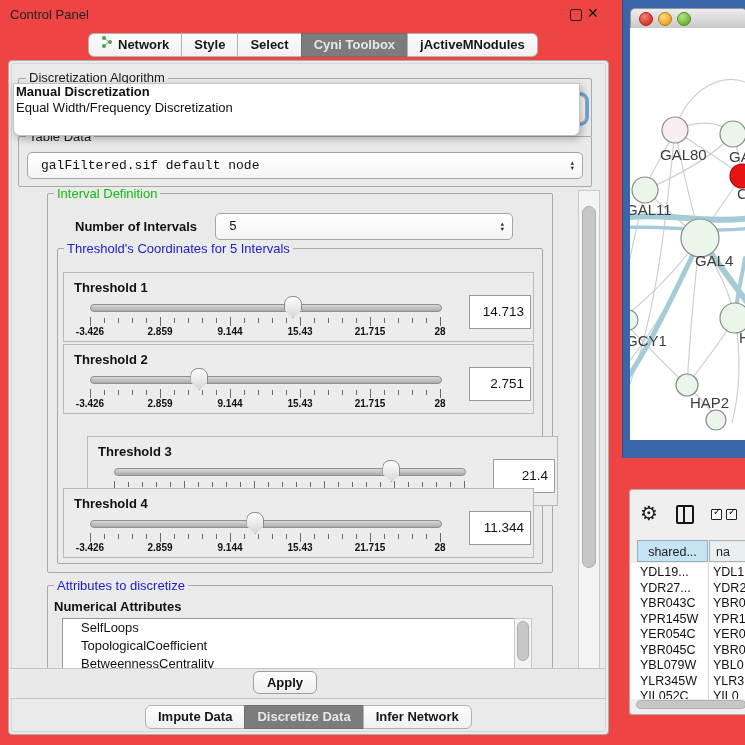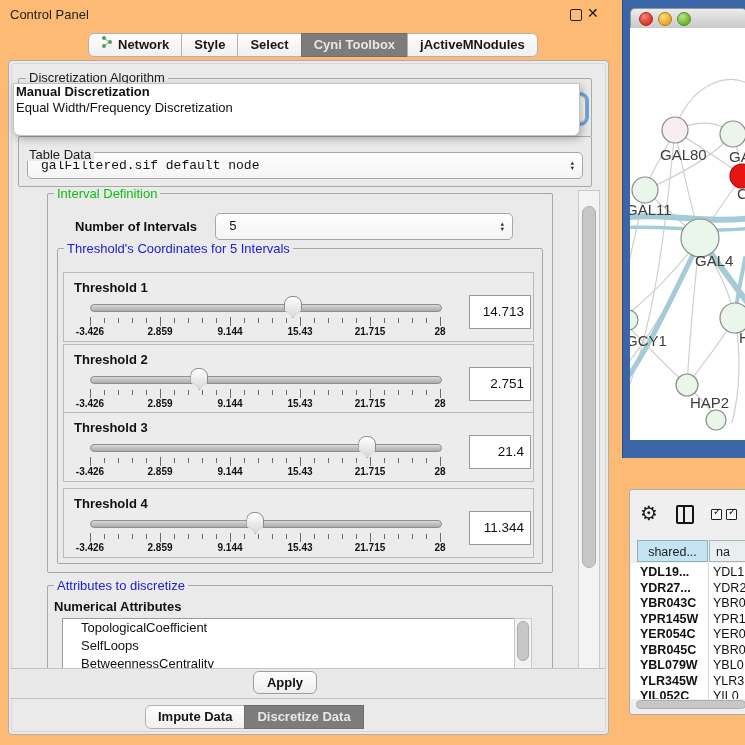--- a/index.html
+++ b/index.html
@@ -1,17 +1,17 @@
 <!DOCTYPE html>
 <html><head>
 <meta charset="utf-8">
 <style>
   html,body{margin:0;padding:0;background:#e8e8e8;}
   #root{position:relative;width:745px;height:745px;overflow:hidden;
-        font-family:"Liberation Sans","DejaVu Sans",sans-serif;background:#fdba74;color:#1a1a1a;}
+        font-family:"Liberation Sans","DejaVu Sans",sans-serif;background:#ef4444;color:#1a1a1a;}
   .abs{position:absolute;}
 
   
   .cp-title{left:10px;top:7px;font-size:13px;color:#222;}
   .win-float{left:570px;top:9px;width:10px;height:10px;border:1.6px solid #222;border-radius:2px;}
   .win-close{left:587px;top:5px;font-size:14px;font-weight:bold;color:#111;}
 
   
   .tabrow{display:flex;}
   .tab{height:22px;line-height:22px;padding:0 12px;background:linear-gradient(#fdfdfd,#f0f0f0);
@@ -82,21 +82,21 @@
              font-size:13px;color:#222;line-height:25px;padding-left:14px;box-sizing:border-box;}
   .tp-panel{left:629px;top:489px;width:120px;height:224px;background:#efefef;border:1px solid #adadad;border-radius:3px;}
   .gear{left:640px;top:501px;font-size:20px;color:#1b1b1b;}
   .split-icon{left:676px;top:505px;width:14px;height:15px;border:2px solid #141414;border-radius:2px;}
   .split-icon::after{content:"";position:absolute;left:5px;top:0;width:2px;height:15px;background:#141414;}
   .cbx{width:9px;height:9px;border:1.5px solid #222;border-radius:1px;background:#fff;}
   .cbx span{position:absolute;left:1px;top:-4px;font-size:10px;color:#111;}
   .th-cell{position:absolute;top:540px;height:22px;font-size:12.5px;color:#222;line-height:22px;box-sizing:border-box;}
   .t-white{left:631px;top:563px;width:114px;height:136px;background:#fff;}
   .trow{position:absolute;left:0;width:200px;height:16px;line-height:16px;font-size:12.5px;color:#111;white-space:nowrap;}
-  .trow .c1{position:absolute;left:9px;font-weight:bold;}
+  .trow .c1{position:absolute;left:9px;}
   .trow .c2{position:absolute;left:82px;}
   .coldiv{left:708px;top:563px;width:1px;height:136px;background:#d8d8d8;}
 </style>
 </head>
 <body>
 
 <div id="root">
 
   <div class="abs cp-title">Control Panel</div>
   <div class="abs win-float"></div>
@@ -140,21 +140,21 @@
   </div>
 
   <div class="abs popup">
     <div id="popupItems">
         <div class="item b">Manual Discretization</div>
         <div class="item">Equal Width/Frequency Discretization</div>
       </div>
   </div>
 
   <div class="abs group" style="left:18px;top:136px;width:572px;height:49px;"></div>
-  <div class="abs group-title gt-black" style="left:26px;top:148px;z-index:5;">Table Data</div>
+  <div class="abs group-title gt-black" style="left:26px;top:130px;z-index:5;">Table Data</div>
   <div class="abs combo" style="left:27px;top:152px;width:554px;height:25px;">
     <span class="val">galFiltered.sif default node</span>
     <span class="arrows">
         <span>▲</span>
         <span>▼</span>
       </span>
   </div>
 
   <div class="abs group" style="left:47px;top:193px;width:504px;height:378px;"></div>
   <div class="abs group-title gt-green" style="left:54px;top:187px;">Interval Definition</div>
@@ -240,21 +240,21 @@
         <div class="tick minor" style="left: 362px;"></div>
         <div class="tick major" style="left: 376px;"></div>
         <div class="axlab" style="left: 26px;">-3.426</div>
         <div class="axlab" style="left: 96px;">2.859</div>
         <div class="axlab" style="left: 166px;">9.144</div>
         <div class="axlab" style="left: 236px;">15.43</div>
         <div class="axlab" style="left: 306px;">21.715</div>
         <div class="axlab" style="left: 376px;">28</div>
         <div class="vfield">2.751</div>
       </div>
-      <div class="abs tpanel" style="top: 412px;">
+      <div class="abs tpanel" style="top: 436px; margin-left: 24px;">
         <div class="tlabel">Threshold 3</div>
         <div class="track"></div>
         <div class="thumbh" style="left: 294.494px;"></div>
         <div class="tick major" style="left: 26px;"></div>
         <div class="tick minor" style="left: 40px;"></div>
         <div class="tick minor" style="left: 54px;"></div>
         <div class="tick minor" style="left: 68px;"></div>
         <div class="tick minor" style="left: 82px;"></div>
         <div class="tick major" style="left: 96px;"></div>
         <div class="tick minor" style="left: 110px;"></div>
@@ -322,41 +322,44 @@
         <div class="axlab" style="left: 306px;">21.715</div>
         <div class="axlab" style="left: 376px;">28</div>
         <div class="vfield">11.344</div>
       </div>
     </div>
 
   <div class="abs group" style="left:47px;top:585px;width:504px;height:83px;"></div>
   <div class="abs group-title gt-blue" style="left:54px;top:579px;">Attributes to discretize</div>
   <div class="abs" style="left:54px;top:599px;font-size:13px;font-weight:bold;color:#111;">Numerical Attributes</div>
   <div class="abs listbox" id="attrList">
+      <div class="li">SelfLoops</div>
       <div class="li">TopologicalCoefficient</div>
-      <div class="li">SelfLoops</div>
       <div class="li">BetweennessCentrality</div>
     </div>
   <div class="abs sb-v" style="left:514px;top:618px;width:16px;height:50px;">
     <div class="sb-thumb" style="left:2px;top:2px;width:10px;height:38px;"></div>
   </div>
 
   <div class="abs sb-v" style="left:578px;top:190px;width:20px;height:477px;">
     <div class="sb-thumb" style="left:3px;top:15px;width:12px;height:360px;"></div>
   </div>
 
   <div class="abs apply-strip"></div>
   <div class="abs apply-btn">Apply</div>
 
   <div class="abs tabrow" style="left:145px;top:705px;" id="bottomTabs">
       <div class="tab first">
         <span>Impute Data</span>
       </div>
       <div class="tab sel">
         <span>Discretize Data</span>
+      </div>
+      <div class="tab last">
+        <span>Infer Network</span>
       </div>
     </div>
 
   <div class="abs net-frame"></div>
   <div class="abs net-titlebar"></div>
   <div class="abs light" style="left:639px;background:radial-gradient(circle at 35% 30%,#f4837a,#d8362c 70%);border:1px solid #a8251d;"></div>
   <div class="abs light" style="left:658px;background:radial-gradient(circle at 35% 30%,#ffd97d,#e9a823 70%);border:1px solid #b07c14;"></div>
   <div class="abs light" style="left:677px;background:radial-gradient(circle at 35% 30%,#b7e58a,#6cb72e 70%);border:1px solid #4f8c1e;"></div>
   <div class="abs net-canvas">
     <svg id="netSvg" width="115" height="412" viewBox="-2 0 115 412">

